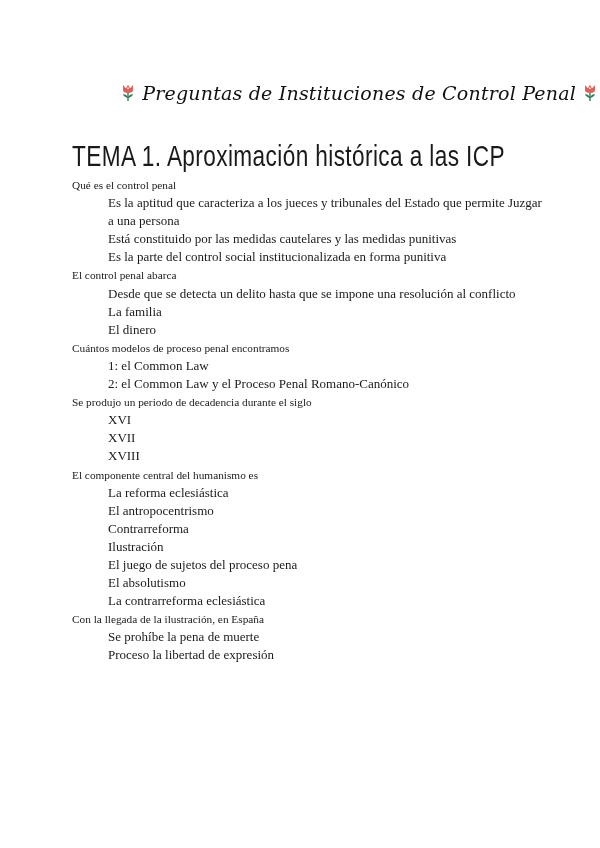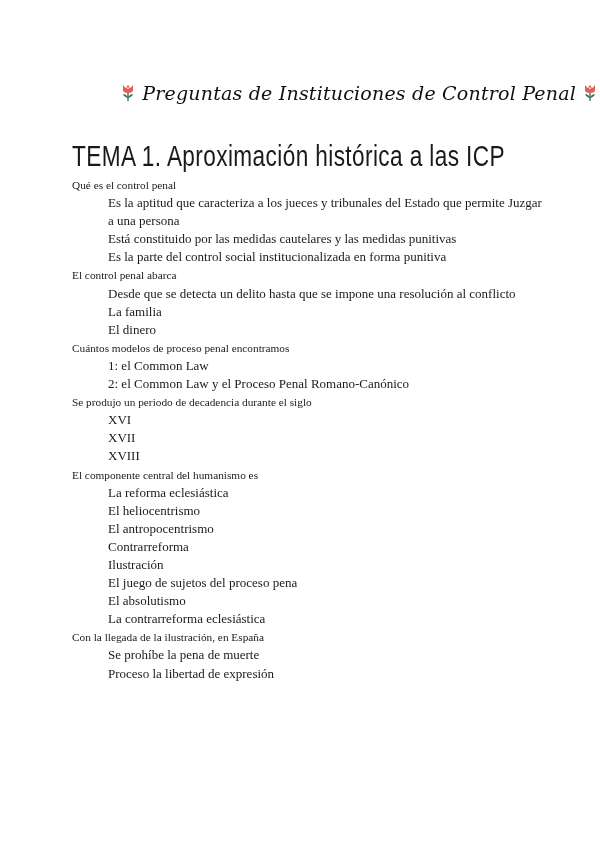--- a/index.html
+++ b/index.html
@@ -51,21 +51,20 @@
   <div class="a">1: el Common Law</div>
   <div class="a">2: el Common Law y el Proceso Penal Romano-Canónico</div>
 
   <div class="q">Se produjo un periodo de decadencia durante el siglo</div>
   <div class="a">XVI</div>
   <div class="a">XVII</div>
   <div class="a">XVIII</div>
 
   <div class="q">El componente central del humanismo es</div>
   <div class="a">La reforma eclesiástica</div>
-  <div class="a">El heliocentrismo</div>
   <div class="a">El antropocentrismo</div>
 
   <div class="a">Contrarreforma</div>
   <div class="a">Ilustración</div>
 
   <div class="a">El juego de sujetos del proceso pena</div>
   <div class="a">El absolutismo</div>
   <div class="a">La contrarreforma eclesiástica</div>
 
   <div class="q">Con la llegada de la ilustración, en España</div>

